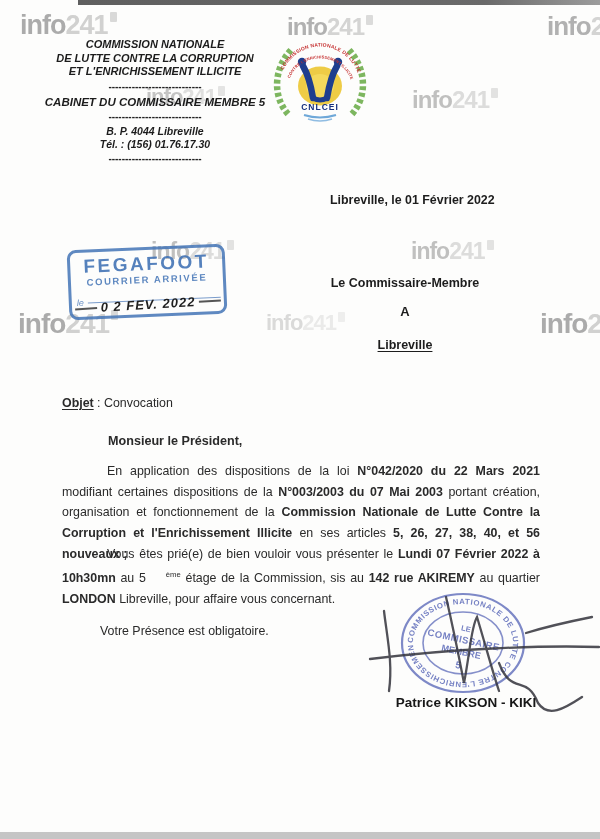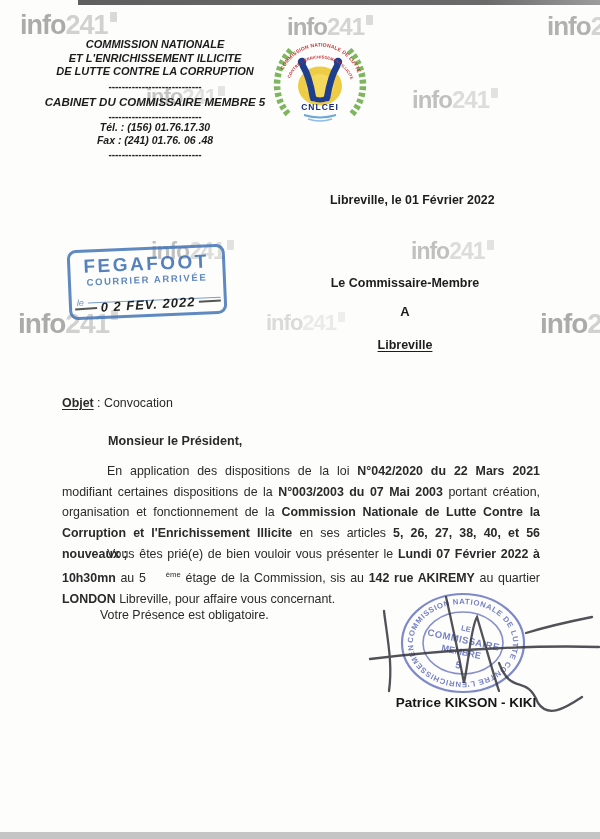--- a/index.html
+++ b/index.html
@@ -80,21 +80,21 @@
 
   
   .subject{position:absolute;left:62px;top:396px;font-size:12.4px;}
   .subject .label{font-weight:700;text-decoration:underline;text-underline-offset:2px;}
   .salutation{position:absolute;left:108px;top:434px;font-weight:700;font-size:12.6px;}
   .para{position:absolute;left:62px;width:478px;font-size:12.4px;line-height:20.7px;
     text-align:justify;text-indent:45px;}
   .para b,.para .b{font-weight:700;}
   .p1{top:461px;}
   .p2{top:544px;}
-  .p3{position:absolute;left:100px;top:608px;font-size:12.4px;}
+  .p3{position:absolute;left:100px;top:624px;font-size:12.4px;}
   sup{font-size:.62em;padding-left:20px;}
 
   
   .seal{position:absolute;left:390px;top:589px;opacity:.92;}
   .sig{position:absolute;left:340px;top:575px;}
   .signatory{position:absolute;left:370px;top:695px;width:192px;text-align:center;
     font-weight:700;font-size:13.5px;color:#171717;}
 </style>
 </head>
 <body>
@@ -109,27 +109,27 @@
   <div class="wm wm4"><span class="a">info</span><span class="b">241</span><span class="box"></span></div>
   <div class="wm wm5"><span class="a">info</span><span class="b">241</span><span class="box"></span></div>
   <div class="wm wm6"><span class="a">info</span><span class="b">241</span><span class="box"></span></div>
   <div class="wm wm7"><span class="a">info</span><span class="b">241</span><span class="box"></span></div>
   <div class="wm wm8"><span class="a">info</span><span class="b">241</span><span class="box"></span></div>
   <div class="wm wm9"><span class="a">info</span><span class="b">241</span><span class="box"></span></div>
   <div class="wm wm10"><span class="a">info</span><span class="b">241</span></div>
 
   <div class="org-block">
     <div class="org-line">COMMISSION NATIONALE</div>
+    <div class="org-line">DE LUTTE CONTRE  LA CORRUPTION</div>
     <div class="org-line">ET L'ENRICHISSEMENT ILLICITE</div>
-    <div class="org-line">DE LUTTE CONTRE  LA CORRUPTION</div>
     <div class="divider">----------------------------</div>
     <div class="cabinet-line">CABINET DU COMMISSAIRE MEMBRE 5</div>
     <div class="divider">----------------------------</div>
+    <div class="addr-line addr-first">B. P. 4044 Libreville</div>
     <div class="addr-line">Tél. : (156) 01.76.17.30</div>
-    <div class="addr-line">Fax  : (241) 01.76. 06 .48</div>
     <div class="divider">----------------------------</div>
   </div>
 
   <svg class="logo" width="112" height="90" viewBox="0 0 112 90">
     <path d="M24,80 C8,62 10,34 27,16" fill="none" stroke="#6fae4e" stroke-width="6.5" stroke-dasharray="4 2.6" opacity=".9"></path>
     <path d="M88,80 C104,62 102,34 85,16" fill="none" stroke="#6fae4e" stroke-width="6.5" stroke-dasharray="4 2.6" opacity=".9"></path>
     <ellipse cx="56" cy="52" rx="22" ry="19.5" fill="#edc93c" opacity=".95"></ellipse>
     <ellipse cx="56" cy="52" rx="14" ry="12" fill="#f4d95c"></ellipse>
     <path d="M49,64 C47,52 45,42 39,32" fill="none" stroke="#1e3e8e" stroke-width="6.5" stroke-linecap="round"></path>
     <path d="M63,64 C65,52 67,42 73,32" fill="none" stroke="#1e3e8e" stroke-width="6.5" stroke-linecap="round"></path>

